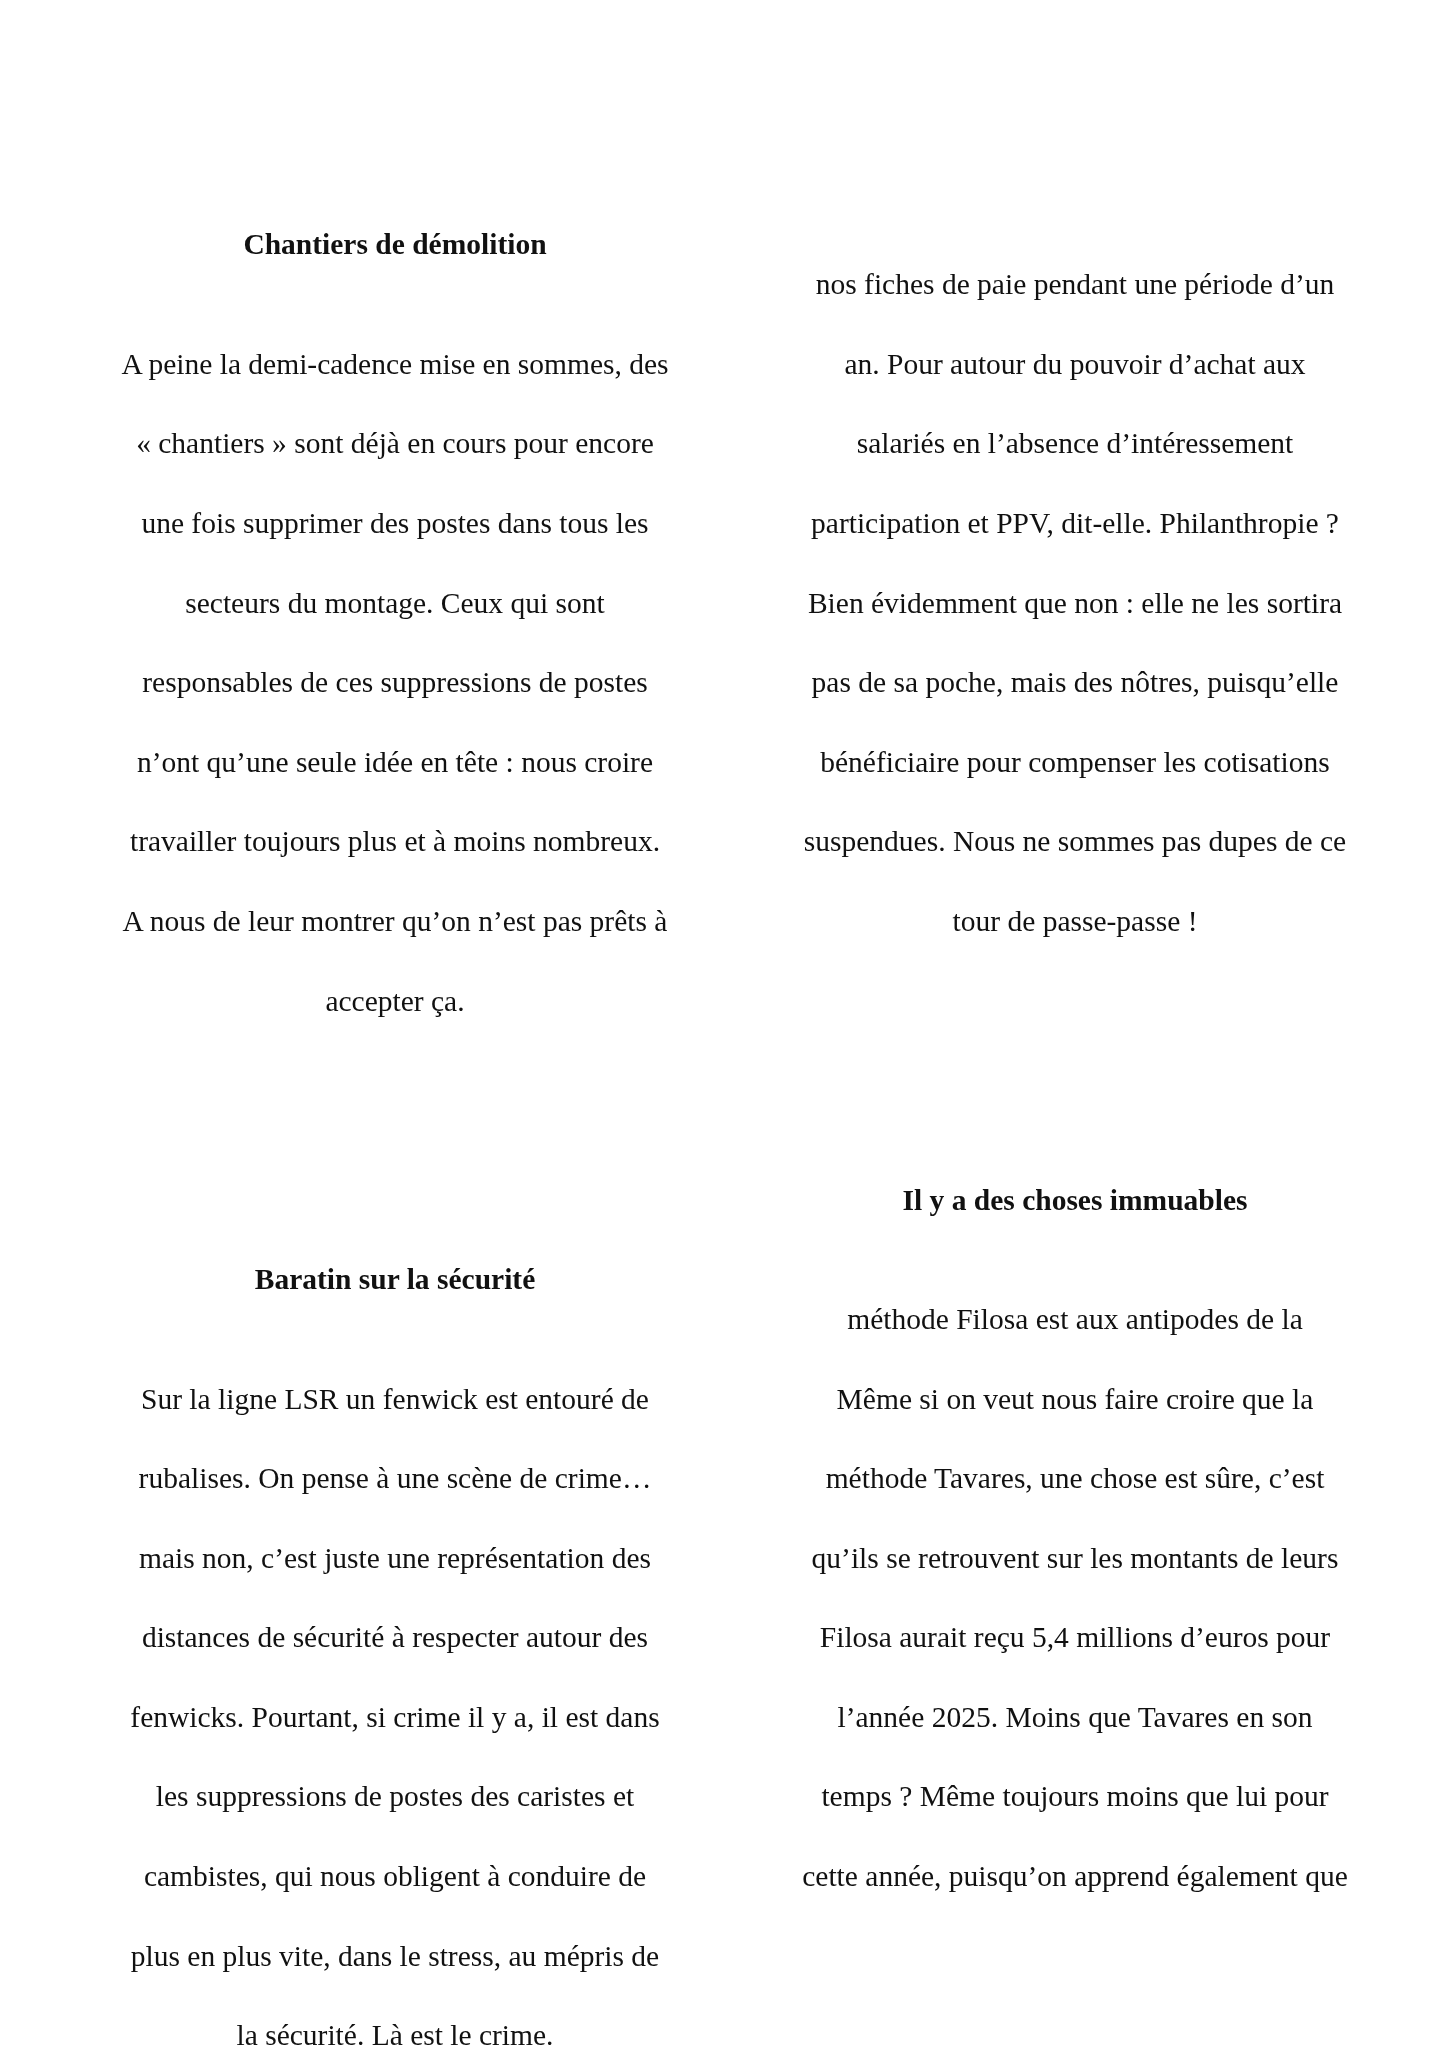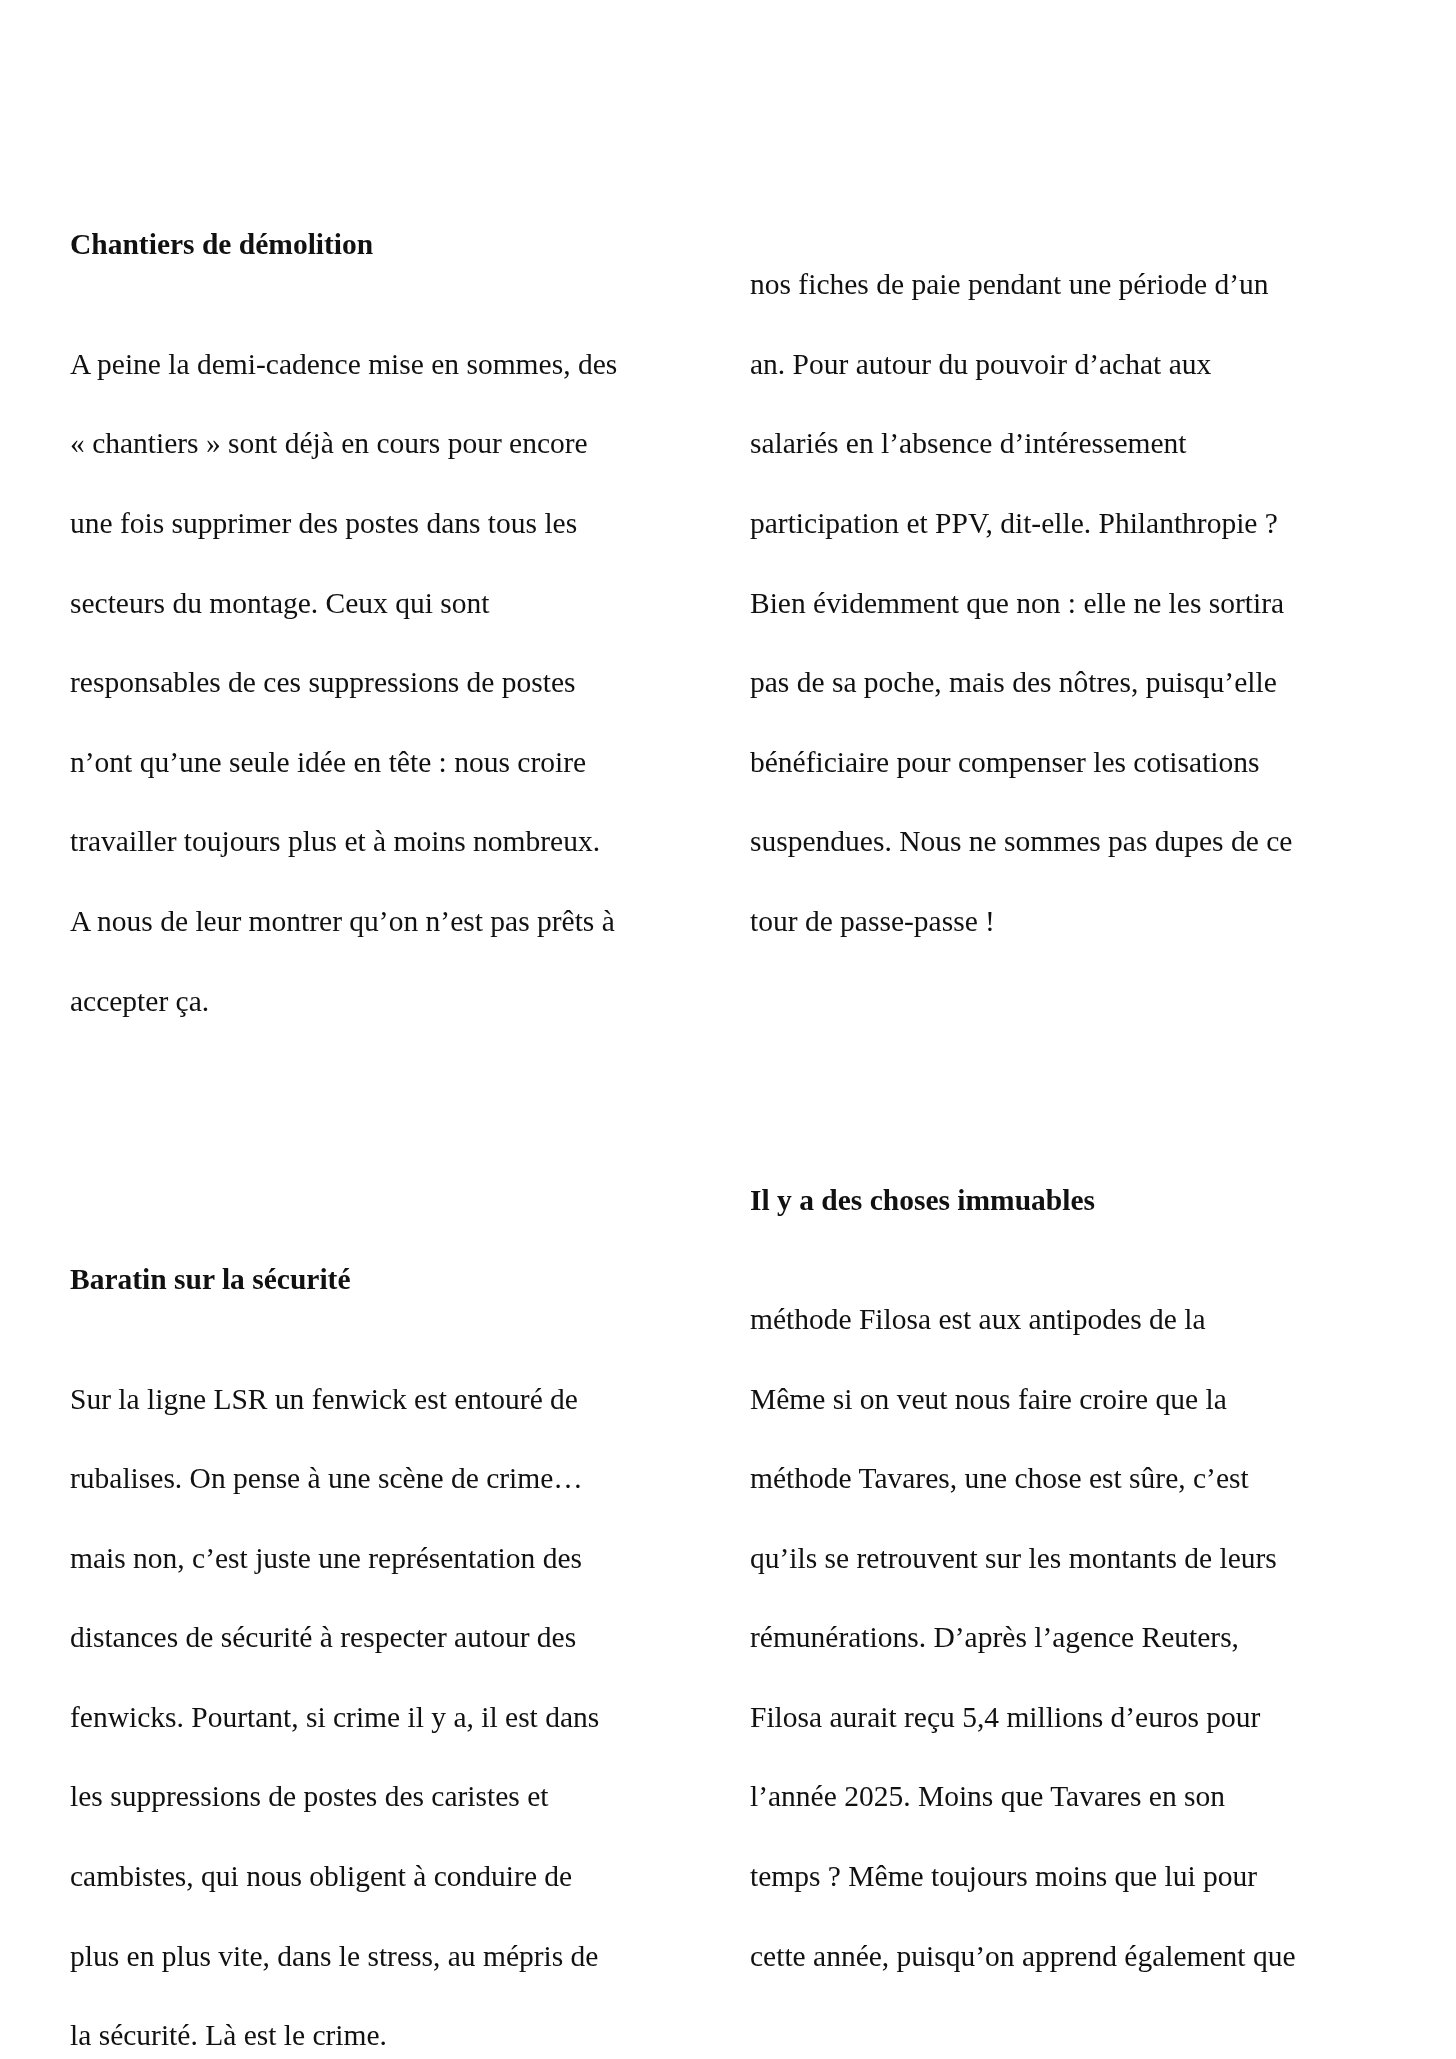--- a/index.html
+++ b/index.html
@@ -3,20 +3,21 @@
 <meta charset="utf-8">
 <style>
   html, body { margin: 0; padding: 0; background: #ffffff; }
   body { width: 1456px; height: 2059px; position: relative; overflow: hidden; }
   .page {
     position: absolute; left: 0; top: 0; width: 1456px; height: 2059px;
     font-family: "Liberation Serif", "DejaVu Serif", serif;
     color: #111111;
     font-size: 29.5px;
     line-height: 39.8px;
+    text-align: center;
   }
   .col { position: absolute; top: 106px; white-space: pre-line; }
   .col-left { left: 70px; width: 650px; }
   .col-right { left: 750px; width: 650px; }
   .article { margin: 0 0 39.8px 0; }
   .article.cont { margin-top: 0; }
   .headline { font-weight: bold; display: block; }
   .para { display: block; }
   .line { display: block; white-space: nowrap; }
 </style>
@@ -80,21 +81,20 @@
       </span>
     </div>
 
     <div class="article">
       <span class="headline">Il y a des choses immuables</span>
       <span class="para">
         <span class="line">méthode Filosa est aux antipodes de la</span>
         <span class="line">Même si on veut nous faire croire que la</span>
         <span class="line">méthode Tavares, une chose est sûre, c’est</span>
         <span class="line">qu’ils se retrouvent sur les montants de leurs</span>
-        <span class="line">rémunérations. D’après l’agence Reuters,</span>
         <span class="line">Filosa aurait reçu 5,4 millions d’euros pour</span>
         <span class="line">l’année 2025. Moins que Tavares en son</span>
         <span class="line">temps ? Même toujours moins que lui pour</span>
         <span class="line">cette année, puisqu’on apprend également que</span>
         
         
         
         
         
         

